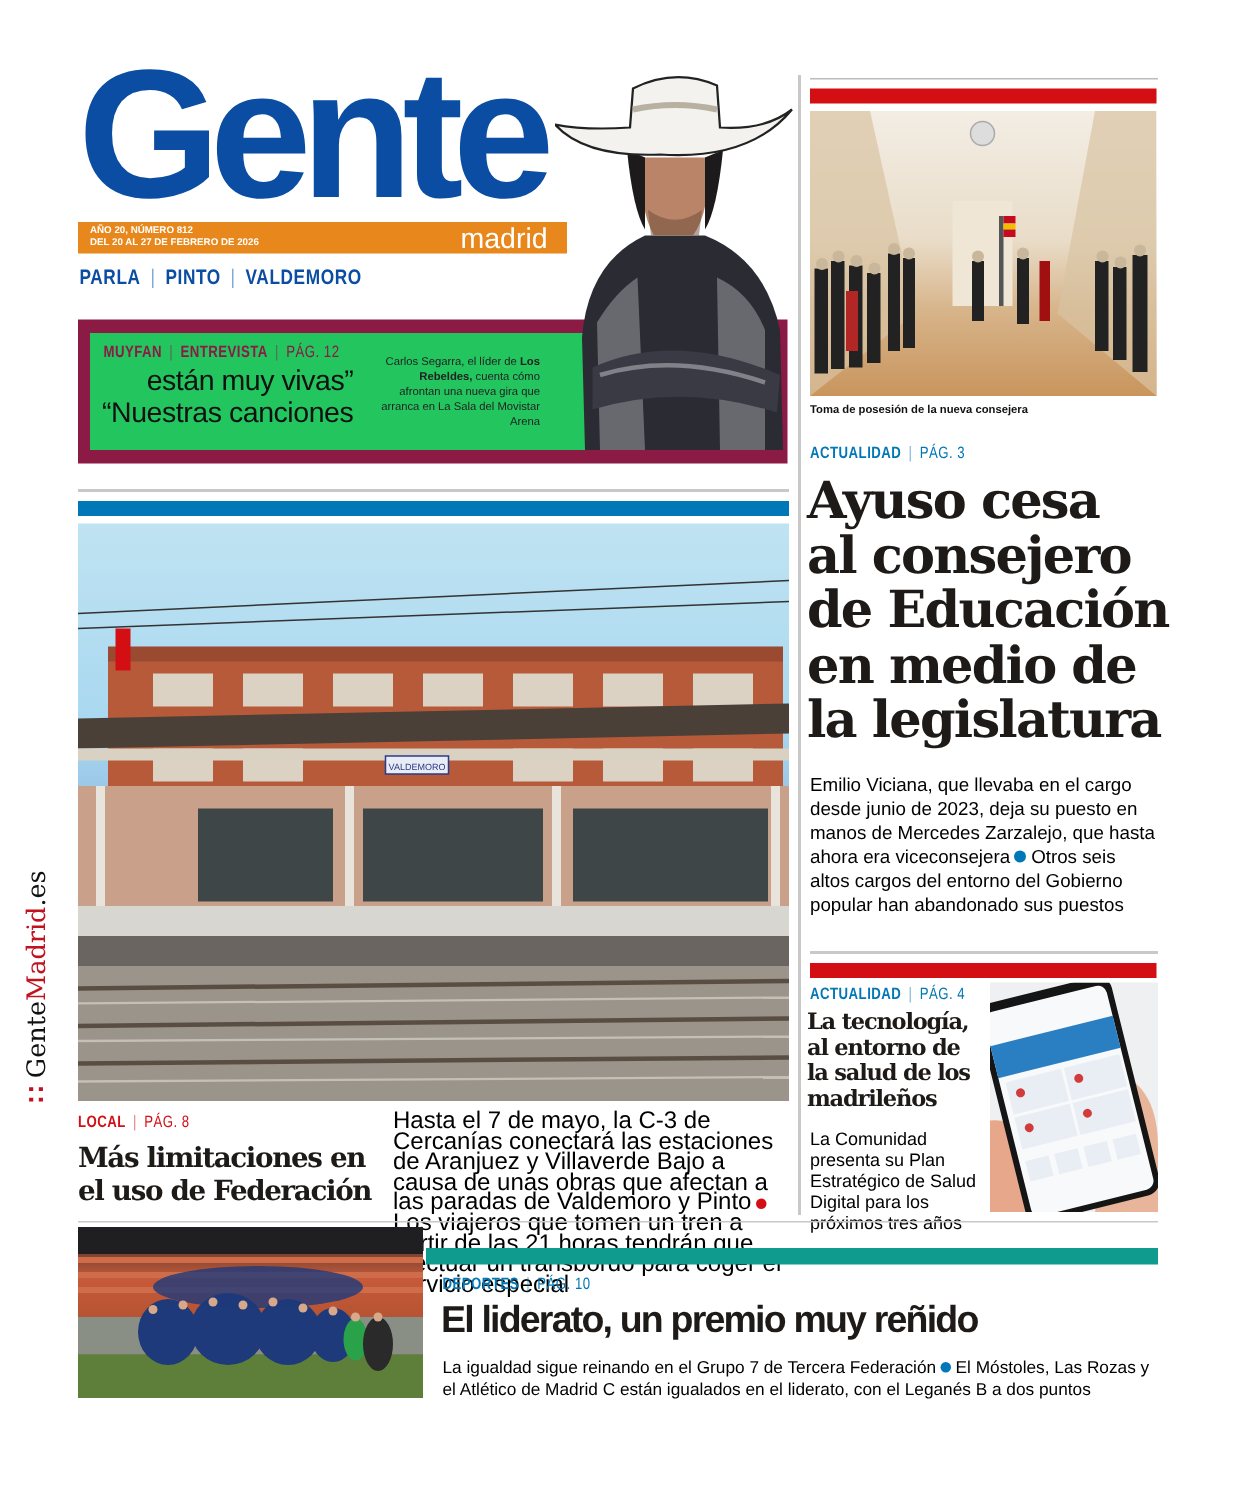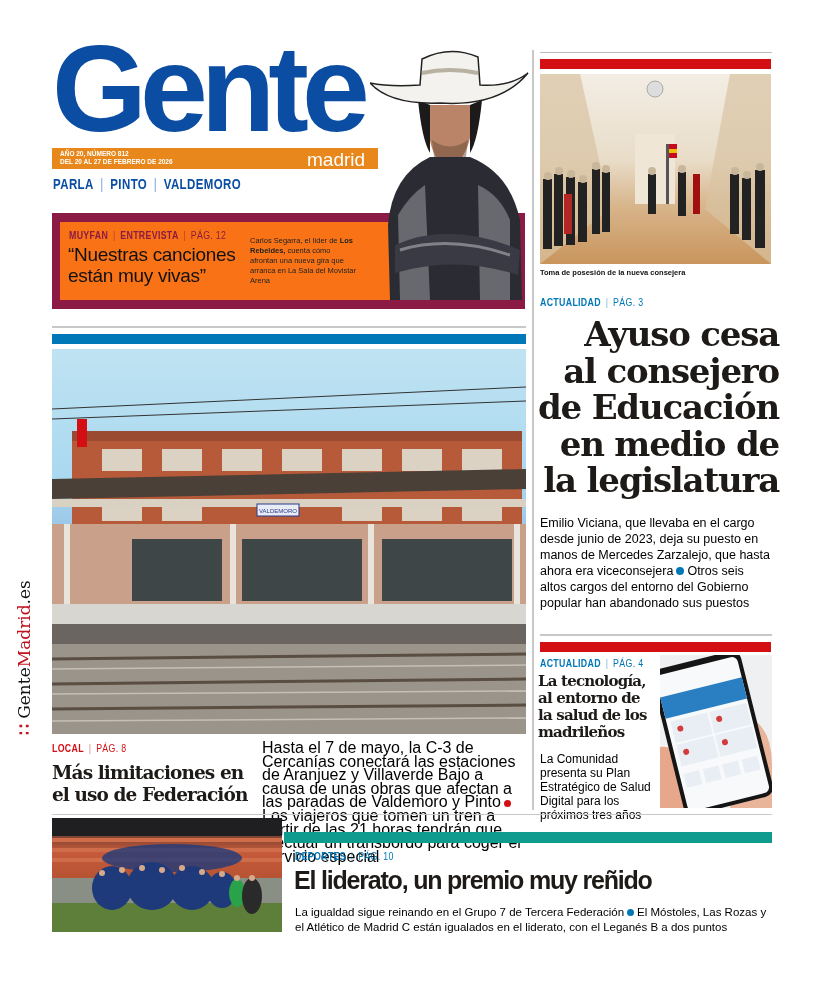--- a/index.html
+++ b/index.html
@@ -13,21 +13,21 @@
           font-size: 122px; letter-spacing: -7px; color: #0a4da2; line-height: 118px; }
   .orange-bar { left: 52px; top: 148px; width: 326px; height: 21px; background: #e8881c; }
   .issue { left: 60px; top: 150px; font-size: 6.5px; color: #fff; font-weight: 700; line-height: 8px; }
   .madrid { left: 307px; top: 150px; font-size: 19px; color: #fff; line-height: 19px; }
   .towns { left: 53px; top: 176px; font-family: "Liberation Sans", sans-serif; font-weight: 700;
            font-size: 14px; color: #0a4da2; letter-spacing: 0.5px; transform: scaleX(0.82); transform-origin: left; }
   .towns .sep { color: #7aa7d8; font-weight: 400; margin: 0 8px; }
 
   
   .muyfan { left: 52px; top: 213px; width: 473px; height: 96px; background: #8b1a45; }
-  .muyfan-inner { position: absolute; left: 8px; top: 9px; width: 458px; height: 78px; background: #f97316; }
+  .muyfan-inner { position: absolute; left: 8px; top: 9px; width: 458px; height: 78px; background: #22c55e; text-align: right; }
   .kicker { font-weight: 700; font-size: 11px; letter-spacing: 0.4px; transform: scaleX(0.8); transform-origin: left; white-space: nowrap; }
   .kicker .sep { font-weight: 400; margin: 0 6px; opacity: 0.55; }
   .kicker .pg { font-weight: 400; }
   .muyfan .kicker { position: absolute; left: 9px; top: 7px; color: #8b1a45; }
   .quote { position: absolute; left: 8px; top: 22px; font-size: 19px; line-height: 21px; color: #111; letter-spacing: -0.3px; }
   .muyfan-desc { position: absolute; left: 190px; top: 14px; width: 110px; font-size: 7.5px; line-height: 10px; color: #222; }
   .muyfan-desc b { font-weight: 700; }
 
   
   .cowboy { left: 370px; top: 45px; width: 160px; height: 255px; }
@@ -75,22 +75,22 @@
 <div class="abs towns">
   <span>PARLA</span><span class="sep">|</span><span>PINTO</span><span class="sep">|</span><span>VALDEMORO</span>
 </div>
 
 <div class="abs muyfan">
   <div class="muyfan-inner">
     <div class="kicker">
       <span>MUYFAN</span><span class="sep">|</span><span>ENTREVISTA</span><span class="sep">|</span><span class="pg">PÁG. 12</span>
     </div>
     <div class="quote">
+      <div>están muy vivas”</div>
       <div>“Nuestras canciones</div>
-      <div>están muy vivas”</div>
     </div>
     <div class="muyfan-desc">
       <span>Carlos Segarra, el líder de</span>
       <b>Los Rebeldes,</b>
       <span>cuenta cómo afrontan una nueva gira que arranca en La Sala del Movistar Arena</span>
     </div>
   </div>
 </div>
 
 <svg class="abs cowboy" viewBox="0 0 160 255">
@@ -153,21 +153,21 @@
       </g>
     <rect x="24" y="120" width="8" height="40" fill="#b32626"></rect>
     <rect x="153" y="100" width="7" height="40" fill="#a01010"></rect>
   </svg>
 </div>
 <div class="abs caption" style="left:540px;top:268px;">Toma de posesión de la nueva consejera</div>
 
 <div class="abs kicker" style="left:540px;top:296px;color:#0077b6;">
   <span>ACTUALIDAD</span><span class="sep">|</span><span class="pg">PÁG. 3</span>
 </div>
-<div class="abs headline-serif" style="left:538px;top:316px;font-size:34px;line-height:36.5px;text-align:right;">
+<div class="abs headline-serif" style="left:538px;top:316px;font-size:34px;line-height:36.5px;">
   <div>Ayuso cesa</div>
   <div>al consejero</div>
   <div>de Educación</div>
   <div>en medio de</div>
   <div>la legislatura</div>
 </div>
 <div class="abs body-txt" style="left:540px;top:515px;width:232px;font-size:12.5px;line-height:16px;">
   <span>Emilio Viciana, que llevaba en el cargo desde junio de 2023, deja su puesto en manos de Mercedes Zarzalejo, que hasta ahora era viceconsejera</span><span class="dot" style="background:#0077b6"></span><span>Otros seis altos cargos del entorno del Gobierno popular han abandonado sus puestos</span>
 </div>
 

